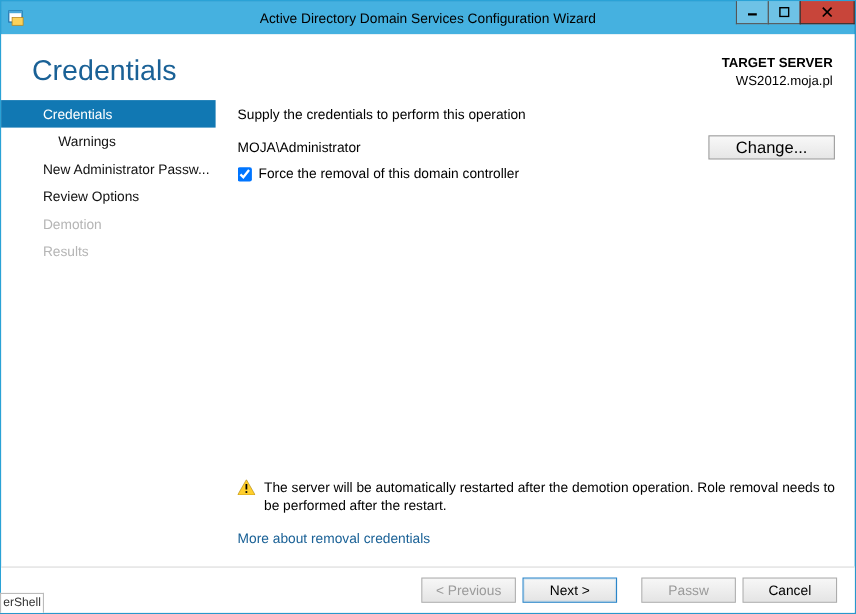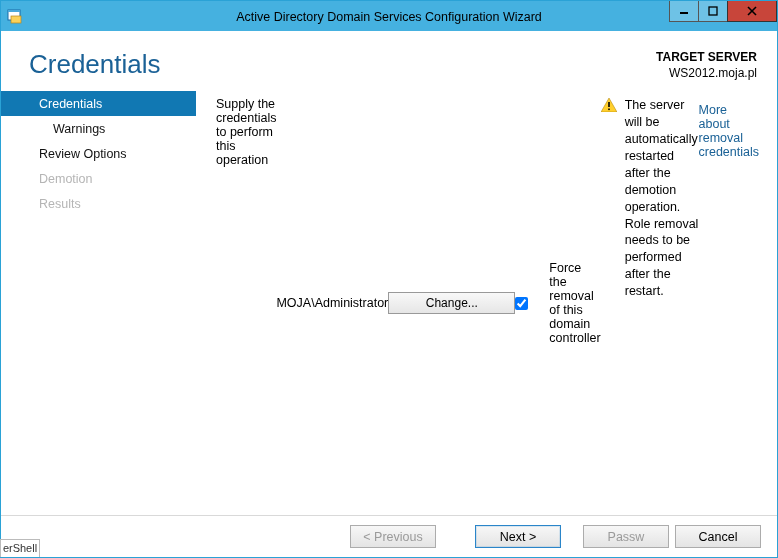--- a/index.html
+++ b/index.html
@@ -116,44 +116,45 @@
     background: #1178b3;
     color: #fff;
   }
   .step.sub { padding-left: 52px; }
   .step.disabled { color: #b5b5b5; align-items: center; }
 
   .main {
     flex: 1;
     padding: 6px 18px 0 20px;
     display: flex;
+    flex-direction: column;
     font-size: 12.5px;
     color: #000;
     position: relative;
   }
   .instruction { margin-bottom: 12px; }
   .cred-row {
     display: flex;
     align-items: center;
     margin-bottom: 6px;
   }
   .cred-user { flex: 1; }
   .change-btn {
-    width: 127px;
+    width: 115px;
     height: 22px;
-    font-size: 12px;
+    font-size: 15px;
     border: 1px solid #999;
     background: linear-gradient(#f8f8f8, #e6e6e6);
     cursor: pointer;
   }
 
   .chk-row {
     display: flex;
     align-items: center;
-    gap: 21px;
+    gap: 6px;
     margin-bottom: 6px;
   }
   .chk-row input { margin: 0; }
 
   .warn-row {
     display: flex;
     align-items: flex-start;
     gap: 8px;
     line-height: 1.35;
     margin-bottom: 8px;
@@ -189,21 +190,20 @@
     height: 23px;
     font-size: 12.5px;
     border: 1px solid #acacac;
     background: linear-gradient(#f7f7f7, #e4e4e4);
     cursor: pointer;
   }
   .nav-btn:disabled { color: #9a9a9a; cursor: default; }
   .nav-btn.default {
     border: 1.5px solid #2a85c9;
     box-shadow: 0 0 0 1px rgba(42,133,201,0.15) inset;
-    margin-left: 33px;
   }
   .gap { width: 10px; }
 
   .ps-tab {
     position: absolute;
     left: -1px;
     bottom: 0px;
     height: 18px;
     width: 40px;
     border: 1px solid #bbb;
@@ -263,20 +263,23 @@
     <div class="body">
 
       <div class="sidebar">
         <div class="step selected">
             <span>Credentials</span>
           </div>
         <div class="step sub">
             <span>Warnings</span>
           </div>
         <div class="step">
+            <span>New Administrator Passw...</span>
+          </div>
+        <div class="step">
             <span>Review Options</span>
           </div>
         <div class="step disabled">
             <span>Demotion</span>
           </div>
         <div class="step disabled">
             <span>Results</span>
           </div>
       </div>
 

